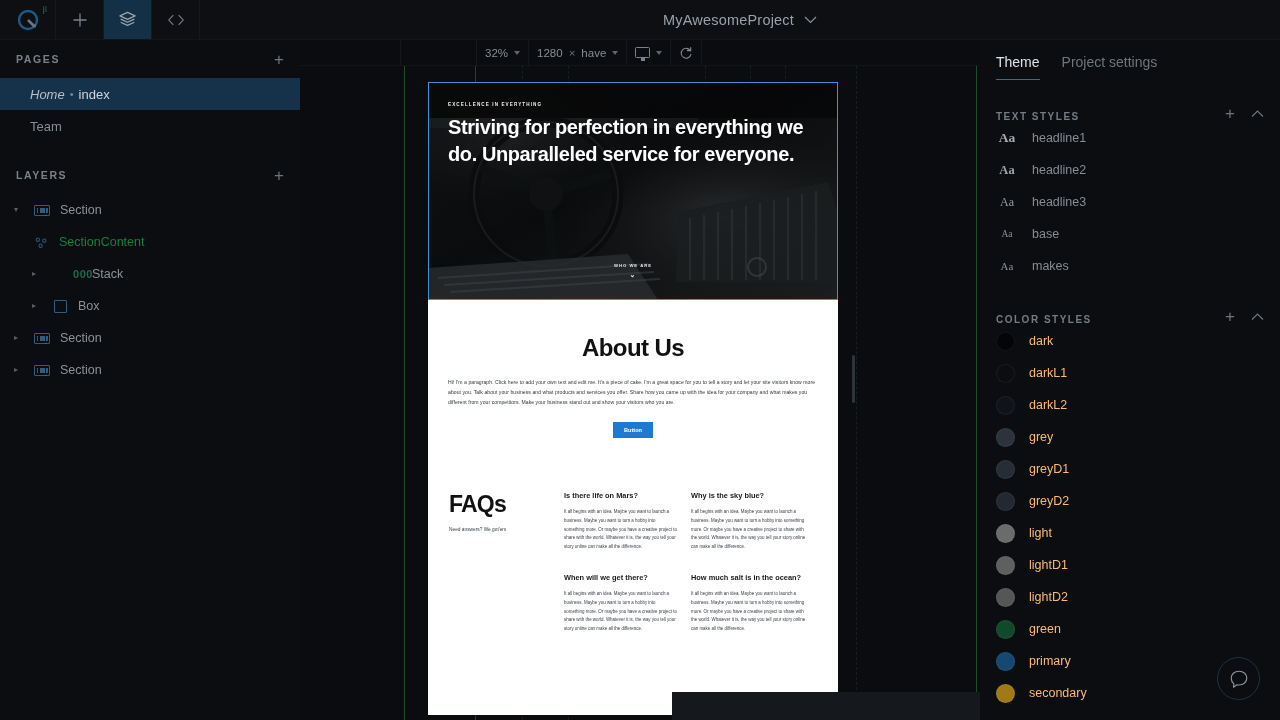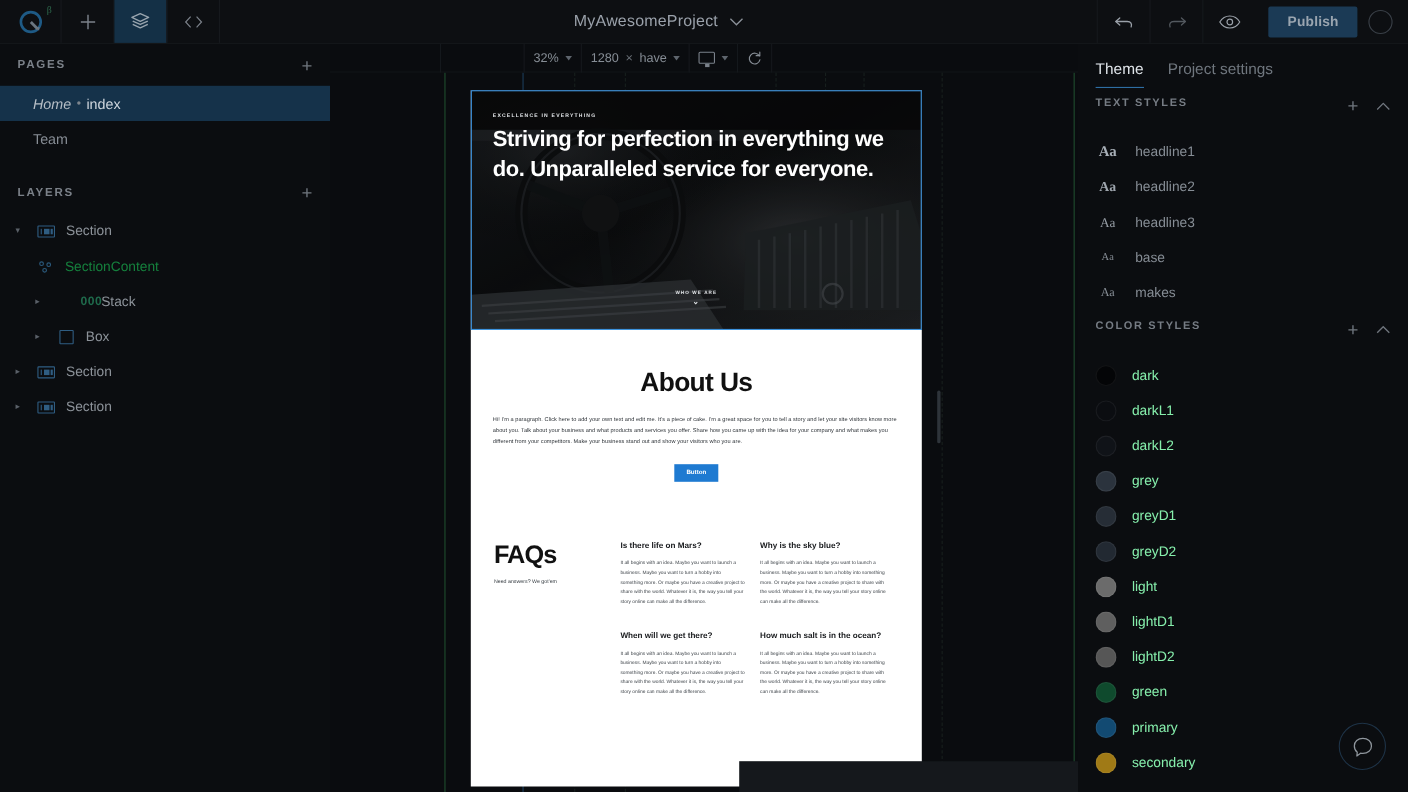--- a/index.html
+++ b/index.html
@@ -179,42 +179,42 @@
 
   
   .right {
     position: absolute; top: 40px; right: 0; width: 300px; height: 680px;
     background: #0b0d10; z-index: 30; overflow: hidden;
   }
   .tabs { display: flex; gap: 22px; padding: 14px 16px 0; }
   .tab { font-size: 14px; color: #6f767e; padding-bottom: 9px; cursor: pointer; }
   .tab.active { color: #dfe4e9; border-bottom: 1.5px solid #2e6ea3; }
   .sect-head {
-    height: 34px; display: flex; align-items: flex-start; justify-content: space-between;
+    height: 34px; display: flex; align-items: flex-end; justify-content: space-between;
     padding: 0 16px; margin-top: 8px;
   }
   .sect-head .ttl { font-size: 10px; letter-spacing: 1.5px; color: #767c84; font-weight: bold; }
   .sect-head .acts { display: flex; align-items: center; gap: 16px; }
   .style-row {
     height: 32px; display: flex; align-items: center; gap: 14px;
     padding: 0 16px; cursor: pointer;
   }
   .aa { width: 22px; text-align: center; color: #8d949c; font-family: "Liberation Serif", serif; }
   .aa.h1 { font-size: 13.5px; font-weight: bold; color: #a7aeb6; }
   .aa.h2 { font-size: 12.5px; font-weight: bold; color: #9ea5ad; }
   .aa.h3 { font-size: 12px; color: #979ea6; }
   .aa.base { font-size: 9.5px; color: #878e96; }
   .aa.lead { font-size: 11px; color: #878e96; }
   .style-row .nm { font-size: 12.5px; color: #868d95; }
   .swatch {
     width: 19px; height: 19px; border-radius: 50%; flex: 0 0 19px;
     border: 1px solid rgba(255,255,255,0.06);
   }
   .color-row { height: 32px; display: flex; align-items: center; gap: 14px; padding: 0 16px; cursor: pointer; }
-  .color-row .nm { font-size: 12.5px; color: #86efac; }
+  .color-row .nm { font-size: 12.5px; color: #fdba74; }
   .help-bubble {
     position: absolute; right: 20px; bottom: 20px; width: 43px; height: 43px;
     border-radius: 50%; border: 1.3px solid #1e3347; display: flex;
     align-items: center; justify-content: center; cursor: pointer; z-index: 60;
     background: #0b0d10;
   }
 </style>
 </head>
 <body>
 
@@ -250,42 +250,20 @@
       </div>
     </div>
 
     <div class="tb-center">
       <span class="proj-title">MyAwesomeProject</span>
       <svg width="13" height="8" viewBox="0 0 13 8">
         <path d="M1 1 L6.5 6.5 L12 1" fill="none" stroke="#8a9098" stroke-width="1.2"></path>
       </svg>
     </div>
 
-    <div class="tb-right">
-      <div class="tb-btn">
-        <svg width="18" height="14" viewBox="0 0 20 14">
-          <path d="M5.5 3 L1.5 6.5 L5.5 10" fill="none" stroke="#9aa1a9" stroke-width="1.3" stroke-linejoin="round" stroke-linecap="round"></path>
-          <path d="M1.8 6.5 L13 6.5 C17 6.5 18 9 17 12" fill="none" stroke="#9aa1a9" stroke-width="1.3" stroke-linecap="round"></path>
-        </svg>
-      </div>
-      <div class="tb-btn">
-        <svg width="18" height="14" viewBox="0 0 20 14">
-          <path d="M14.5 3 L18.5 6.5 L14.5 10" fill="none" stroke="#53595f" stroke-width="1.3" stroke-linejoin="round" stroke-linecap="round"></path>
-          <path d="M18.2 6.5 L7 6.5 C3 6.5 2 9 3 12" fill="none" stroke="#53595f" stroke-width="1.3" stroke-linecap="round"></path>
-        </svg>
-      </div>
-      <div class="tb-btn">
-        <svg width="20" height="14" viewBox="0 0 22 14">
-          <path d="M1 7 C4 2 8 1 11 1 C14 1 18 2 21 7 C18 12 14 13 11 13 C8 13 4 12 1 7 Z" fill="none" stroke="#9aa1a9" stroke-width="1.2"></path>
-          <circle cx="11" cy="7" r="2.8" fill="none" stroke="#9aa1a9" stroke-width="1.2"></circle>
-        </svg>
-      </div>
-      <div class="publish">Publish</div>
-      <div class="avatar"></div>
-    </div>
   </div>
 
   <div class="left">
     <div class="panel-head">
       <span class="ttl">PAGES</span>
       <span class="plus">+</span>
     </div>
     <div>
       <div class="page-item sel">
         <span class="ital">Home</span>

